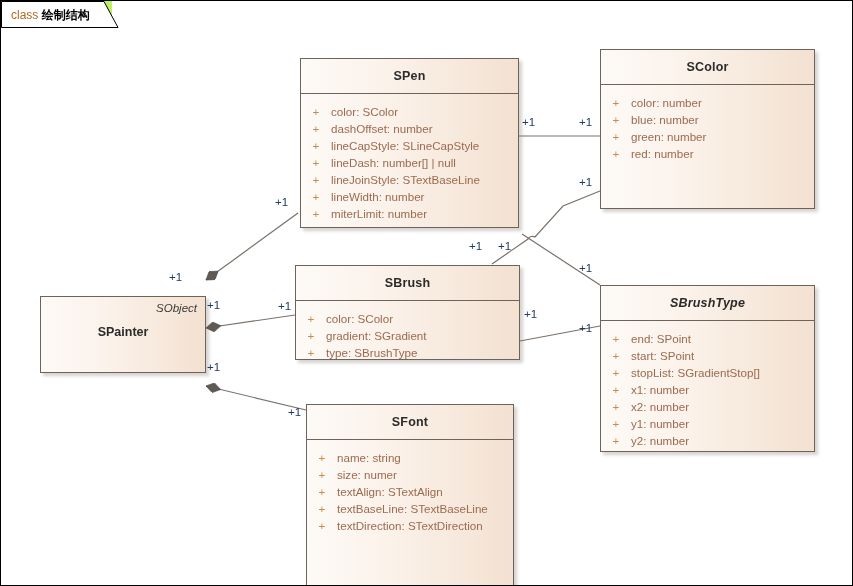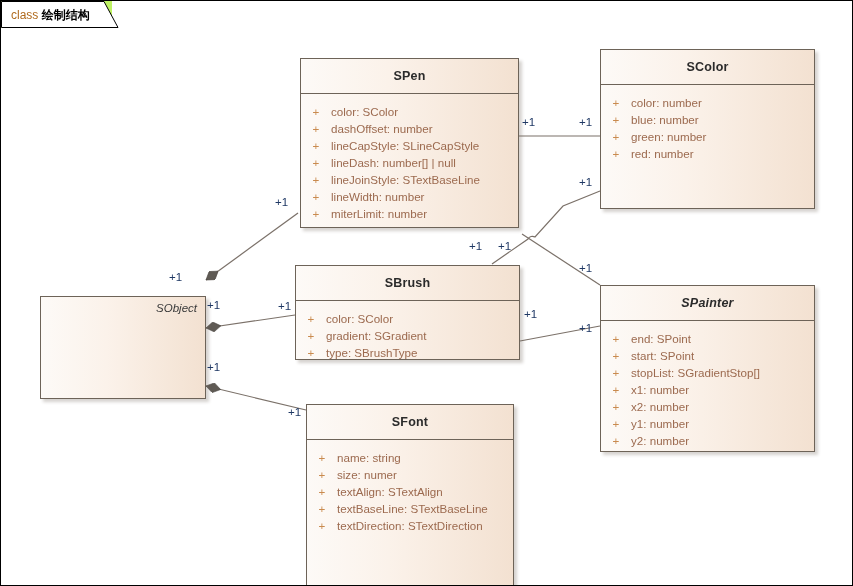--- a/index.html
+++ b/index.html
@@ -248,21 +248,21 @@
         <span class="sig">gradient: SGradient</span>
       </div>
       <div class="attr-row">
         <span class="vis">+</span>
         <span class="sig">type: SBrushType</span>
       </div>
     </div>
   </div>
 
   <div class="uml-class" style="left:599px; top:284px; width:215px; height:167px;">
-    <div class="class-header abstract">SPainter</div>
+    <div class="class-header abstract">SBrushType</div>
     <div class="class-body">
       <div class="attr-row">
         <span class="vis">+</span>
         <span class="sig">end: SPoint</span>
       </div>
       <div class="attr-row">
         <span class="vis">+</span>
         <span class="sig">start: SPoint</span>
       </div>
       <div class="attr-row">
@@ -307,22 +307,23 @@
         <span class="vis">+</span>
         <span class="sig">textBaseLine: STextBaseLine</span>
       </div>
       <div class="attr-row">
         <span class="vis">+</span>
         <span class="sig">textDirection: STextDirection</span>
       </div>
     </div>
   </div>
 
-  <div class="uml-class plain" style="left:39px; top:295px; width:166px; height:103px;">
+  <div class="uml-class plain" style="left:39px; top:295px; width:166px; height:77px;">
     <span class="stereo-parent">SObject</span>
+    <span class="plain-title">SPainter</span>
   </div>
 
   <div class="mult-label" style="left:168px; top:271px;">+1</div>
   <div class="mult-label" style="left:274px; top:196px;">+1</div>
 
   <div class="mult-label" style="left:206px; top:299px;">+1</div>
   <div class="mult-label" style="left:277px; top:300px;">+1</div>
 
   <div class="mult-label" style="left:206px; top:361px;">+1</div>
   <div class="mult-label" style="left:287px; top:406px;">+1</div>

